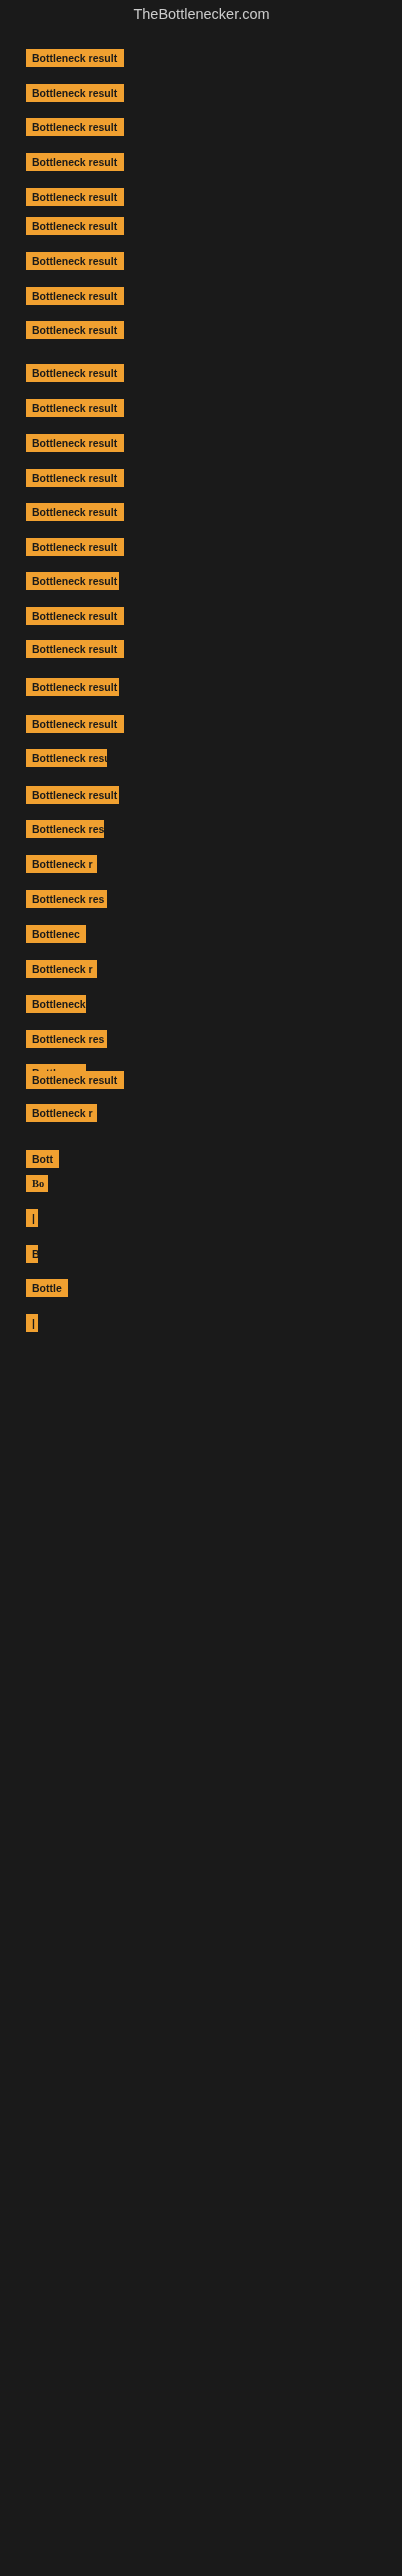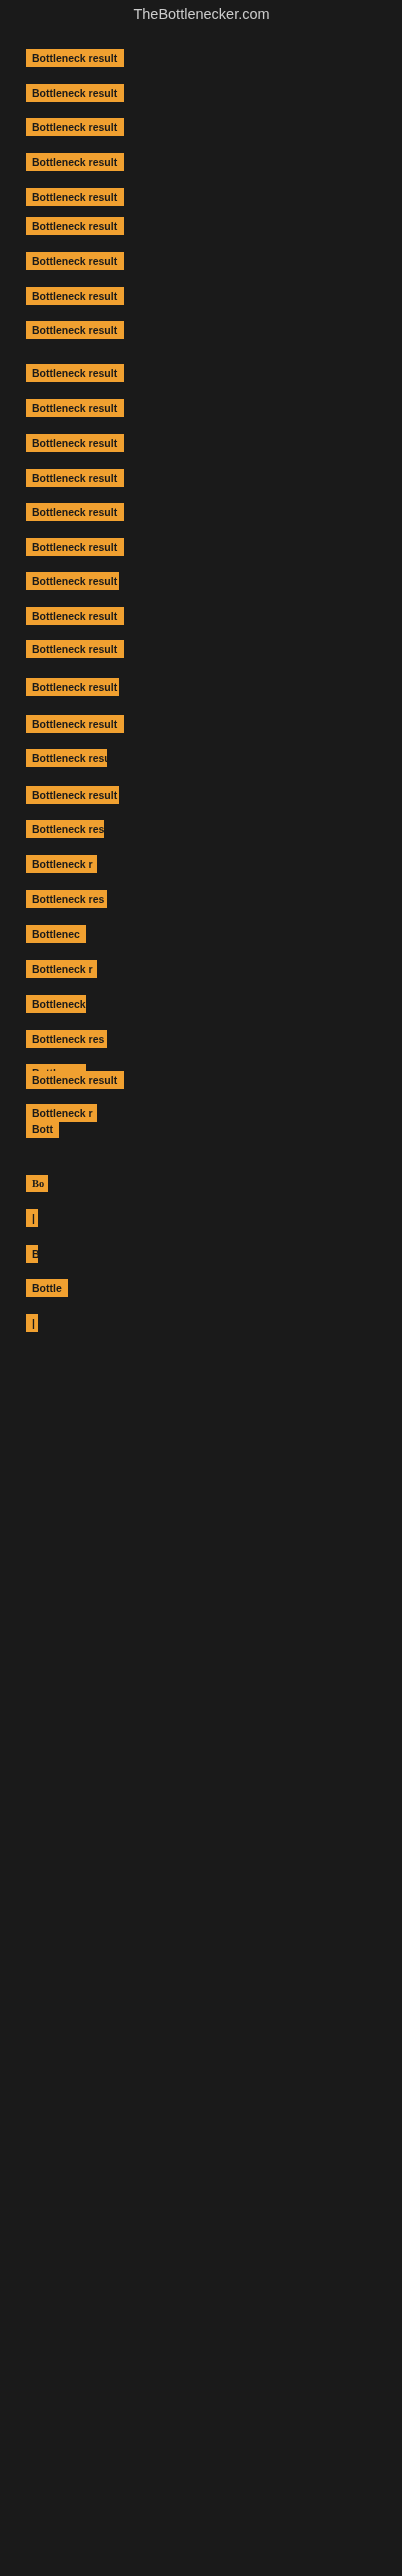--- a/index.html
+++ b/index.html
@@ -79,20 +79,20 @@
     <div class="bottleneck-item" style="top: 791px; left: 1.6px;"><span class="bottleneck-badge" style="max-width: 78px;">Bottleneck result</span></div>
     <div class="bottleneck-item" style="top: 826px; left: 1.6px;"><span class="bottleneck-badge" style="max-width: 71px;">Bottleneck r</span></div>
     <div class="bottleneck-item" style="top: 861px; left: 1.6px;"><span class="bottleneck-badge" style="max-width: 81px;">Bottleneck res</span></div>
     <div class="bottleneck-item" style="top: 896px; left: 1.6px;"><span class="bottleneck-badge" style="max-width: 60px;">Bottlenec</span></div>
     <div class="bottleneck-item" style="top: 931px; left: 1.6px;"><span class="bottleneck-badge" style="max-width: 71px;">Bottleneck r</span></div>
     <div class="bottleneck-item" style="top: 966px; left: 1.6px;"><span class="bottleneck-badge" style="max-width: 60px;">Bottleneck</span></div>
     <div class="bottleneck-item" style="top: 1001px; left: 1.6px;"><span class="bottleneck-badge" style="max-width: 81px;">Bottleneck res</span></div>
     <div class="bottleneck-item" style="top: 1035px; left: 1.6px;"><span class="bottleneck-badge" style="max-width: 60px;">Bottlenec</span></div>
     <div class="bottleneck-item" style="top: 1042px; left: 1.6px;"><span class="bottleneck-badge" style="max-width: 101px;">Bottleneck result</span></div>
     <div class="bottleneck-item" style="top: 1075px; left: 1.6px;"><span class="bottleneck-badge" style="max-width: 71px;">Bottleneck r</span></div>
-    <div class="bottleneck-item" style="top: 1091px; left: 1.6px;"><span class="bottleneck-badge" style="max-width: 34px;">Bott</span></div>
+    <div class="bottleneck-item" style="top: 1121px; left: 1.6px;"><span class="bottleneck-badge" style="max-width: 34px;">Bott</span></div>
     <div class="bottleneck-item" style="top: 1146px; left: 1.6px;"><span class="bottleneck-badge" style="max-width: 22.5px; font-family: Liberation Serif, serif;">Bo</span></div>
     <div class="bottleneck-item" style="top: 1180px; left: 1.6px;"><span class="bottleneck-badge" style="max-width: 6.4px;">|</span></div>
     <div class="bottleneck-item" style="top: 1216px; left: 1.6px;"><span class="bottleneck-badge" style="max-width: 11.3px;">B</span></div>
     <div class="bottleneck-item" style="top: 1250px; left: 1.6px;"><span class="bottleneck-badge" style="max-width: 42px;">Bottle</span></div>
     <div class="bottleneck-item" style="top: 1285px; left: 1.6px;"><span class="bottleneck-badge" style="max-width: 6.4px;">|</span></div>
   </div>
 
 
 </body></html>

